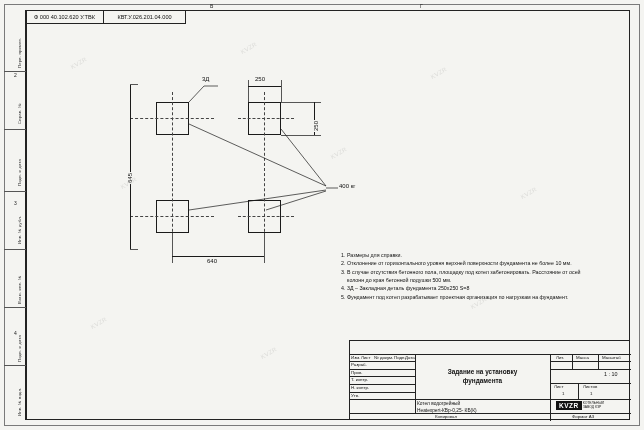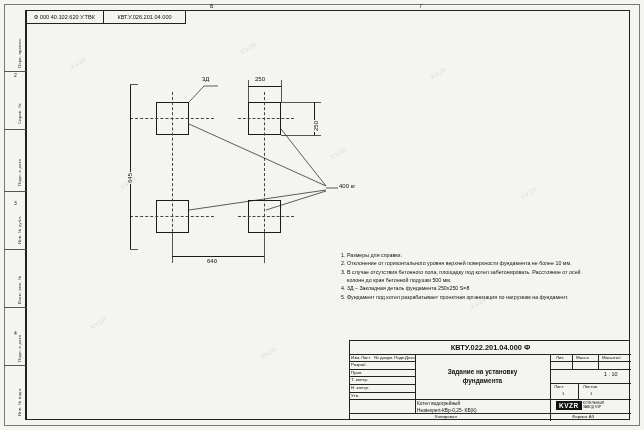--- a/index.html
+++ b/index.html
@@ -240,21 +240,20 @@
       <li>Размеры для справки.</li>
       <li>Отклонение от горизонтального уровня верхней поверхности фундамента не более 10 мм.</li>
       <li>В случае отсутствия бетонного пола, площадку под котел забетонировать. Расстояние от осей колонн до края бетонной подушки 500 мм.</li>
       <li>3Д – Закладная деталь фундамента 250х250 S=8</li>
       <li>Фундамент под котел разрабатывает проектная организация по нагрузкам на фундамент.</li>
     </ol>
   </div>
 
   <div class="title-block">
 
-    <div class="tb-code">КВТУ.022.201.04.000 Ф</div>
     <div class="tb-line" style="left:0; top:13px; width:281px; height:1px;"></div>
 
     <div class="tb-line" style="left:65px; top:13px; width:1px; height:45px;"></div>
     <div class="tb-line" style="left:200px; top:13px; width:1px; height:45px;"></div>
 
     <div class="tb-line" style="left:0; top:20px; width:65px; height:1px;"></div>
     <div class="tb-text" style="left:1px; top:14.5px;">Изм.</div>
     <div class="tb-text" style="left:11px; top:14.5px;">Лист</div>
     <div class="tb-text" style="left:24px; top:14.5px;">№ докум.</div>
     <div class="tb-text" style="left:44px; top:14.5px;">Подп.</div>

